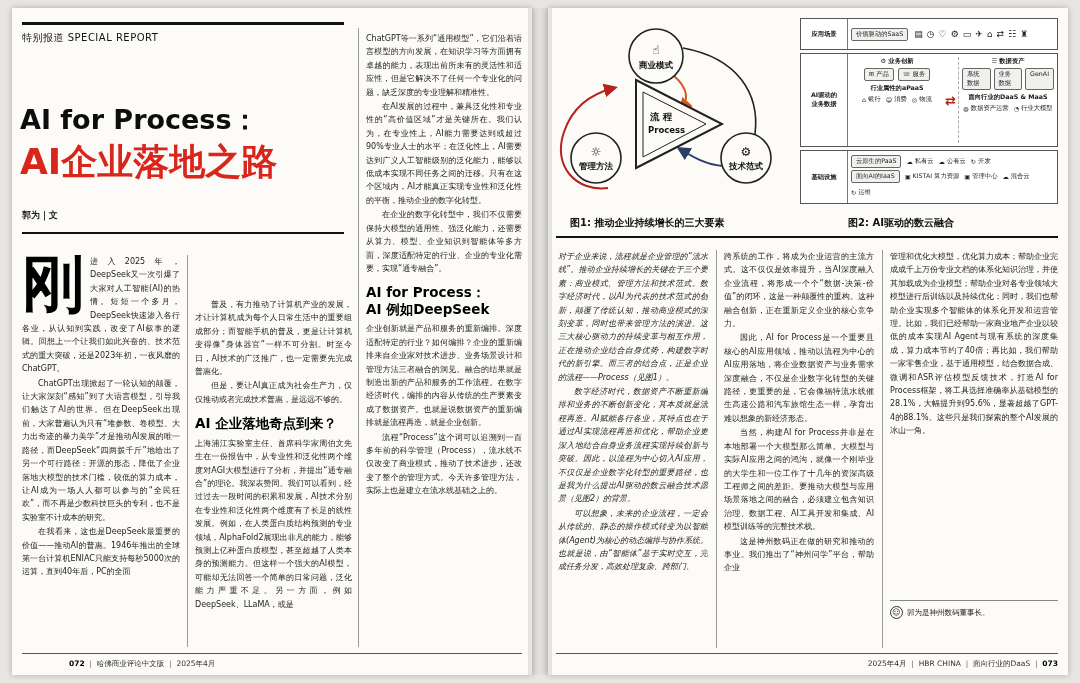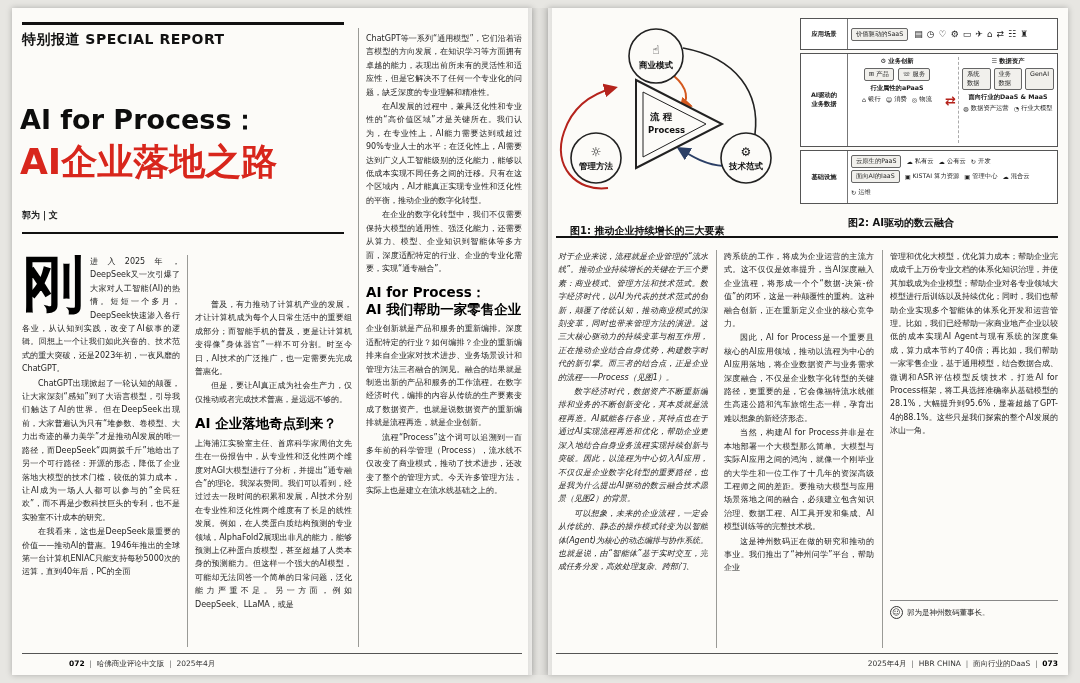--- a/index.html
+++ b/index.html
@@ -5,21 +5,21 @@
   html,body{margin:0;padding:0;background:#d9d8d4;}
   .spread{position:relative;width:1080px;height:683px;background:#e7e6e2;overflow:hidden;
           font-family:"DejaVu Sans","Liberation Sans",sans-serif;}
   .page{position:absolute;top:8px;height:667px;background:#fcfbf8;box-shadow:0 0 6px rgba(0,0,0,.25);}
   .page.left{left:12px;width:520px;}
   .page.right{left:548px;width:520px;}
   .gutter{position:absolute;top:8px;left:528px;width:24px;height:667px;
           background:linear-gradient(90deg,rgba(0,0,0,.10),rgba(0,0,0,.02) 45%,rgba(0,0,0,.10));}
   .rule{position:absolute;background:#111;}
   .vdiv{position:absolute;width:1px;background:#9a9a96;}
-  .kicker{position:absolute;left:10px;top:23px;font-size:14px;font-weight:700;color:#111;letter-spacing:.5px;}
+  .kicker{position:absolute;left:10px;top:23px;font-size:10px;font-weight:400;color:#111;letter-spacing:.5px;}
   .title-en{position:absolute;left:8px;top:94px;margin:0;font-size:27px;font-weight:900;color:#0d0d0d;}
   .title-cn{position:absolute;left:8px;top:130px;margin:0;font-size:36px;font-weight:900;}
   .byline{position:absolute;left:10px;top:201px;font-size:9px;font-weight:700;color:#222;}
   .col{position:absolute;font-size:8px;line-height:13.4px;text-align:justify;color:#1c1c1c;overflow:hidden;}
   .col p{margin:0 0 1px 0;text-indent:2em;}
   .col p.noindent{text-indent:0;}
   .dropcap{float:left;font-size:62px;line-height:52px;font-weight:900;margin:3px 6px 0 0;color:#000;}
   .h2{font-size:13.5px;font-weight:900;line-height:16.5px;color:#000;margin:9px 0 5px 0;text-indent:0;text-align:left;}
   .footer{position:absolute;font-size:7.5px;color:#333;}
   .footer b{font-weight:900;color:#000;}
@@ -68,21 +68,21 @@
       <h3 class="h2">AI 企业落地奇点到来？</h3>
       <p class="noindent">上海浦江实验室主任、首席科学家周伯文先生在一份报告中，从专业性和泛化性两个维度对AGI大模型进行了分析，并提出“通专融合”的理论。我深表赞同。我们可以看到，经过过去一段时间的积累和发展，AI技术分别在专业性和泛化性两个维度有了长足的线性发展。例如，在人类蛋白质结构预测的专业领域，AlphaFold2展现出非凡的能力，能够预测上亿种蛋白质模型，甚至超越了人类本身的预测能力。但这样一个强大的AI模型，可能却无法回答一个简单的日常问题，泛化能力严重不足。另一方面，例如DeepSeek、LLaMA，或是</p>
     </div>
     <div class="vdiv" style="left:346px;top:20px;height:619px;"></div>
 
     <div class="col" style="left:354px;top:24px;width:156px;height:615px;">
       <p class="noindent">ChatGPT等一系列“通用模型”，它们沿着语言模型的方向发展，在知识学习等方面拥有卓越的能力，表现出前所未有的灵活性和适应性，但是它解决不了任何一个专业化的问题，缺乏深度的专业理解和精准性。</p>
       <p>在AI发展的过程中，兼具泛化性和专业性的“高价值区域”才是关键所在。我们认为，在专业性上，AI能力需要达到或超过90%专业人士的水平；在泛化性上，AI需要达到广义人工智能级别的泛化能力，能够以低成本实现不同任务之间的迁移。只有在这个区域内，AI才能真正实现专业性和泛化性的平衡，推动企业的数字化转型。</p>
       <p>在企业的数字化转型中，我们不仅需要保持大模型的通用性、强泛化能力，还需要从算力、模型、企业知识到智能体等多方面，深度适配特定的行业、企业的专业化需要，实现“通专融合”。</p>
       <h3 class="h2" style="margin-bottom:0;">AI for Process：</h3>
-      <h3 class="h2" style="margin-top:0;">AI 我们帮助一家零售企业</h3>
+      <h3 class="h2" style="margin-top:0;">AI 例如DeepSeek</h3>
       <p class="noindent">企业创新就是产品和服务的重新编排。深度适配特定的行业？如何编排？企业的重新编排来自企业家对技术进步、业务场景设计和管理方法三者融合的洞见。融合的结果就是制造出新的产品和服务的工作流程。在数字经济时代，编排的内容从传统的生产要素变成了数据资产。也就是说数据资产的重新编排就是流程再造，就是企业创新。</p>
       <p>流程“Process”这个词可以追溯到一百多年前的科学管理（Process），流水线不仅改变了商业模式，推动了技术进步，还改变了整个的管理方式。今天许多管理方法，实际上也是建立在流水线基础之上的。</p>
     </div>
 
     <div class="rule" style="left:10px;top:645px;width:500px;height:1px;background:#555;"></div>
     <div class="footer" style="left:10px;top:651px;padding-left:47px;"><b>072</b> ｜ <span>哈佛商业评论中文版 ｜ 2025年4月</span></div>
   </div>
 
   <div class="page right">
 
@@ -207,21 +207,21 @@
               </span>
             <span class="chip">
                 <span>↻</span>
                 <span>运维</span>
               </span>
           </div>
         </div>
       </div>
     </div>
 
-    <div class="figcap" style="left:22px;top:208px;margin-top:8px;">图1: 推动企业持续增长的三大要素</div>
+    <div class="figcap" style="left:22px;top:208px;">图1: 推动企业持续增长的三大要素</div>
     <div class="figcap" style="left:300px;top:208px;">图2: AI驱动的数云融合</div>
     <div class="rule" style="left:8px;top:228px;width:502px;height:2px;"></div>
 
     <div class="col" style="left:10px;top:242px;width:150px;height:398px;font-style:italic;">
       <p class="noindent">对于企业来说，流程就是企业管理的“流水线”。推动企业持续增长的关键在于三个要素：商业模式、管理方法和技术范式。数字经济时代，以AI为代表的技术范式的创新，颠覆了传统认知，推动商业模式的深刻变革，同时也带来管理方法的演进。这三大核心驱动力的持续变革与相互作用，正在推动企业结合自身优势，构建数字时代的新引擎。而三者的结合点，正是企业的流程——Process（见图1）。</p>
       <p>数字经济时代，数据资产不断重新编排和业务的不断创新变化，其本质就是流程再造。AI赋能各行各业，其特点也在于通过AI实现流程再造和优化，帮助企业更深入地结合自身业务流程实现持续创新与突破。因此，以流程为中心切入AI应用，不仅仅是企业数字化转型的重要路径，也是我为什么提出AI驱动的数云融合技术愿景（见图2）的背景。</p>
       <p>可以想象，未来的企业流程，一定会从传统的、静态的操作模式转变为以智能体(Agent)为核心的动态编排与协作系统。也就是说，由“智能体”基于实时交互，完成任务分发，高效处理复杂、跨部门、</p>
     </div>
     <div class="vdiv" style="left:168px;top:242px;height:398px;"></div>
 

